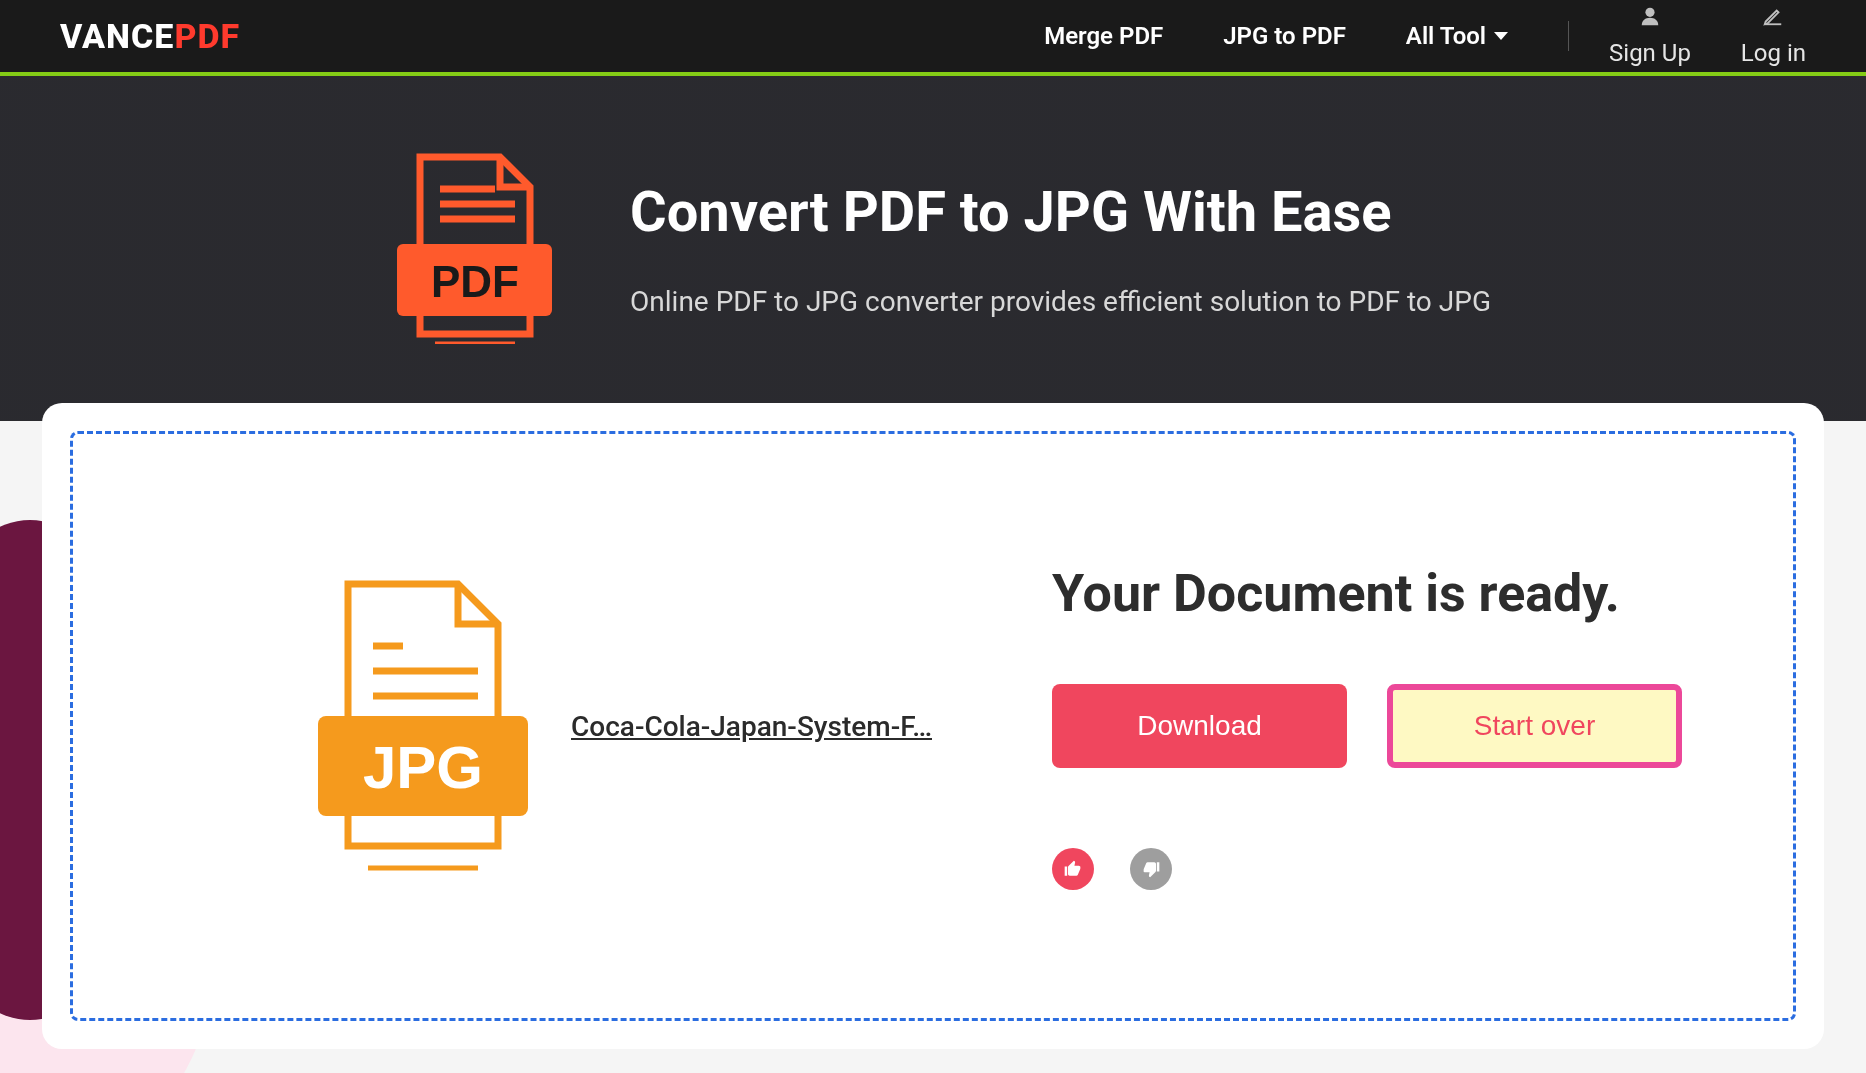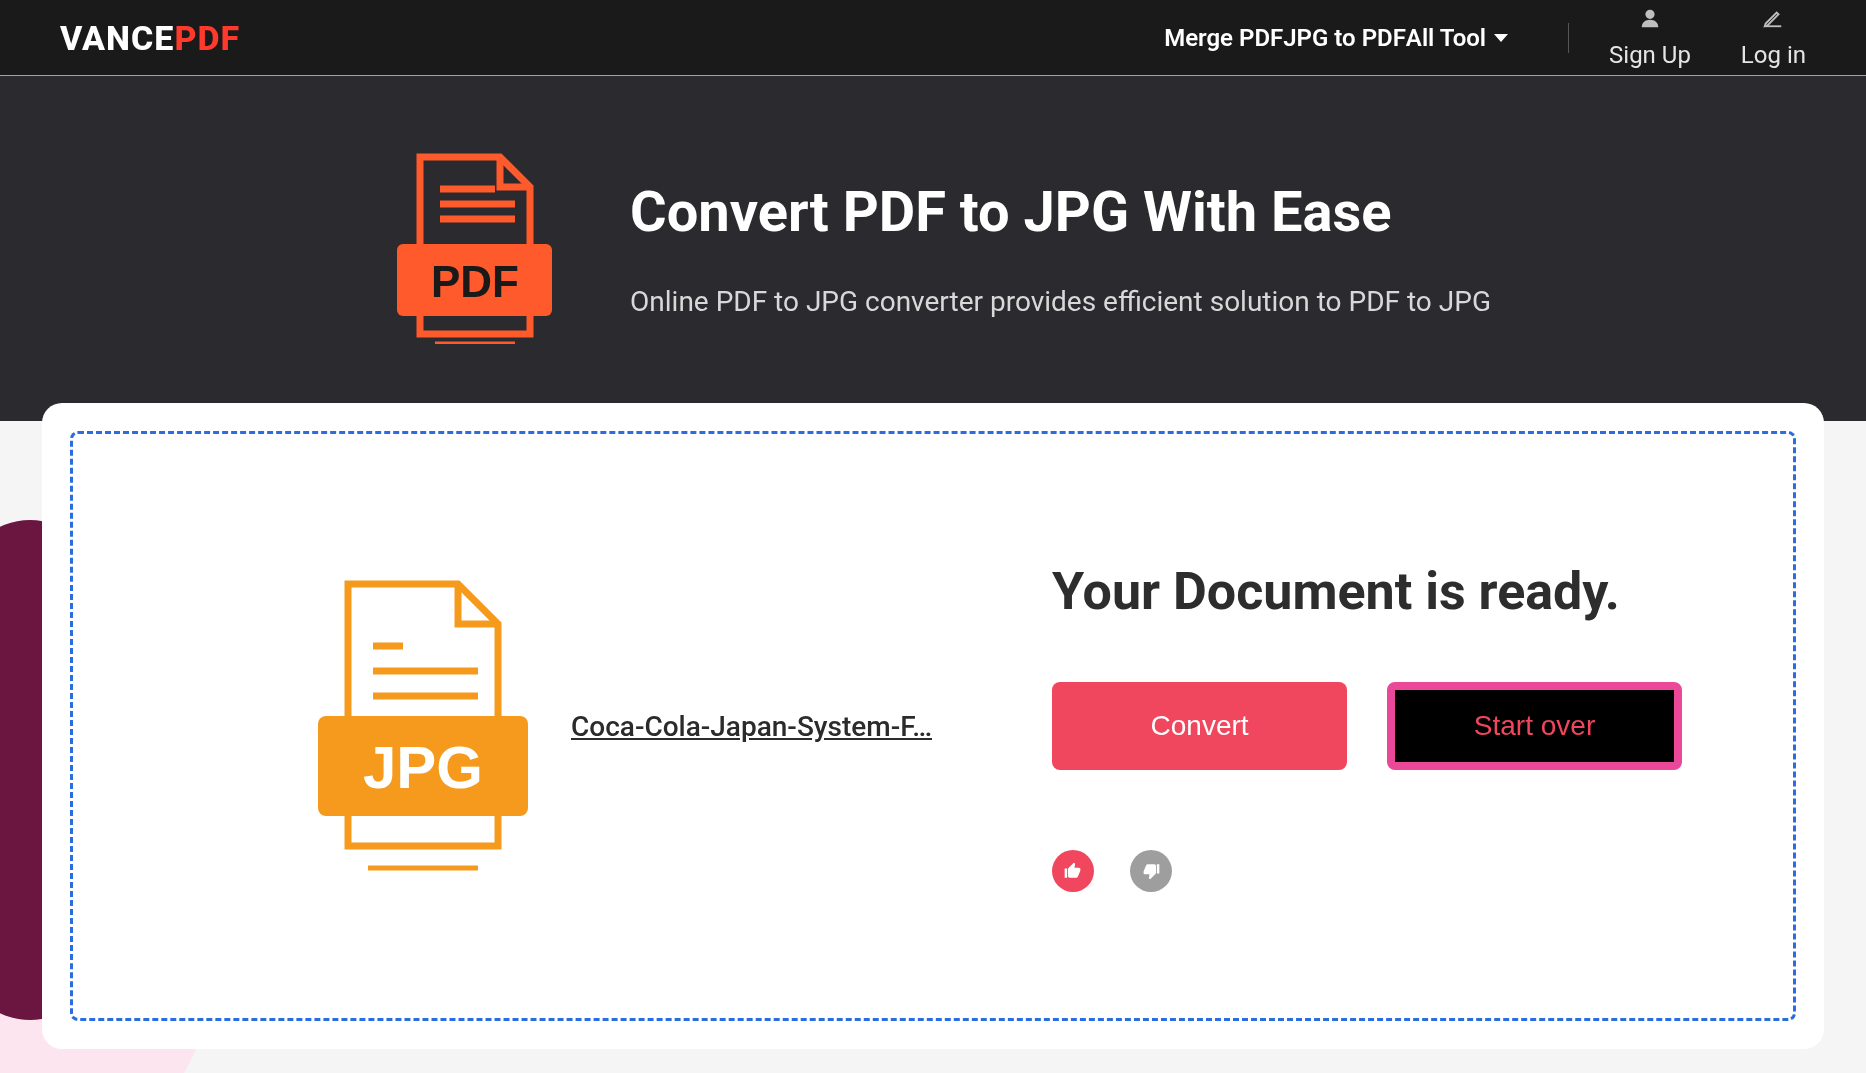--- a/index.html
+++ b/index.html
@@ -11,31 +11,32 @@
   overflow: hidden;
 }
 
 
 .header {
   background: #1a1a1a;
   height: 76px;
   display: flex;
   align-items: center;
   padding: 0 60px;
-  border-bottom: 1px solid #84cc16;
+  border-bottom: 4px solid #84cc16;
 }
 .logo {
   font-size: 34px;
   font-weight: 800;
   letter-spacing: 1px;
 }
 .logo-vance { color: #fff; }
 .logo-pdf { color: #ff3a2d; }
 .nav {
   display: flex;
+  gap: 60px;
   margin-left: auto;
   margin-right: 60px;
   justify-content: center;
 }
 .nav-item {
   color: #fff;
   font-size: 24px;
   font-weight: 600;
   display: flex;
   align-items: center;
@@ -154,23 +155,23 @@
   border-radius: 8px;
   text-align: center;
   cursor: pointer;
 }
 .btn-primary {
   background: #f0465e;
   color: #fff;
   border: none;
 }
 .btn-secondary {
-  background: #000000;
+  background: #fef9c3;
   color: #f0465e;
-  border: 8px solid #ec4899;
+  border: 6px solid #ec4899;
 }
 .feedback {
   display: flex;
   gap: 36px;
 }
 .thumb {
   width: 42px;
   height: 42px;
   border-radius: 50%;
   display: flex;
@@ -287,21 +288,21 @@
             <path d="M55 240 v30 h150 v-30"></path>
             <line x1="75" y1="292" x2="185" y2="292" stroke-width="5"></line>
           </g>
         </svg>
         <div class="file-name">Coca-Cola-Japan-System-F…</div>
       </div>
 
       <div class="right-col">
         <h2 class="ready-title">Your Document is ready.</h2>
         <div class="buttons">
-          <button class="btn btn-primary">Convert</button>
+          <button class="btn btn-primary">Download</button>
           <button class="btn btn-secondary">Start over</button>
         </div>
         <div class="feedback">
           <div class="thumb thumb-up">
             <svg width="20" height="20" viewBox="0 0 24 24" fill="#fff">
                 <path d="M2 20h3V9H2v11zm19-10c0-1.1-.9-2-2-2h-5.3l.8-3.8v-.3c0-.4-.2-.8-.4-1.1L13 2 6.6 8.4C6.2 8.8 6 9.3 6 9.8V18c0 1.1.9 2 2 2h8c.8 0 1.5-.5 1.8-1.2l2.9-6.8c.1-.2.1-.5.1-.7V10z"></path>
               </svg>
           </div>
           <div class="thumb thumb-down">
             <svg width="20" height="20" viewBox="0 0 24 24" fill="#fff">

